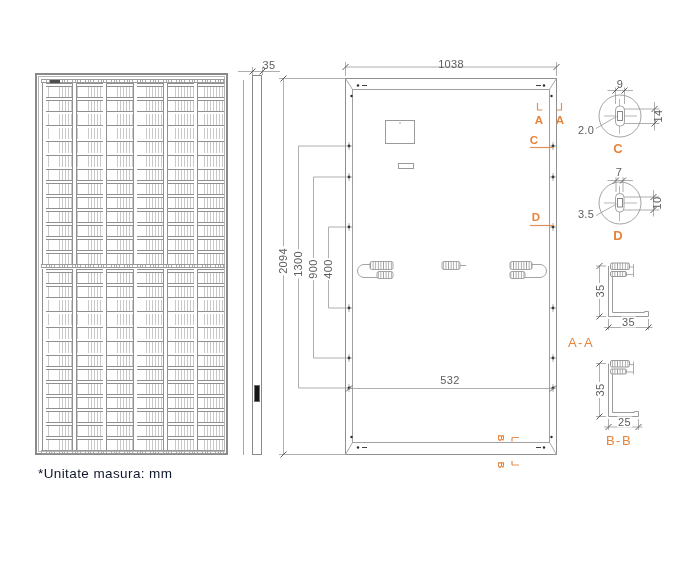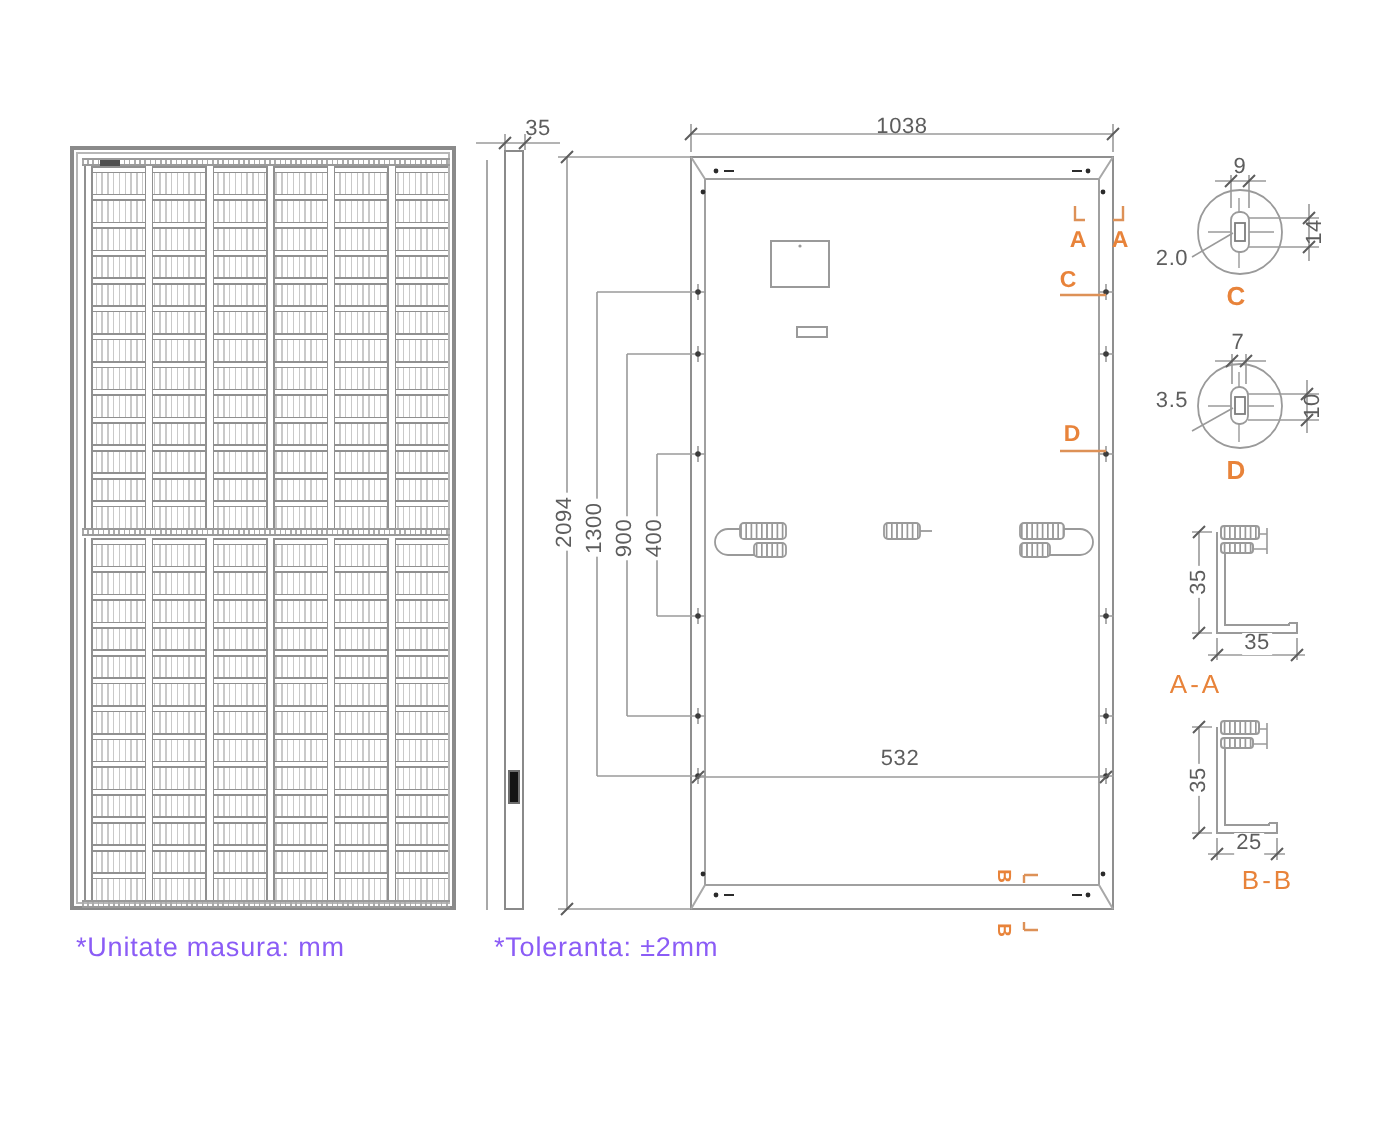--- a/index.html
+++ b/index.html
@@ -7,21 +7,21 @@
           font-family:"Liberation Sans",sans-serif;padding-left:12px;}
   
   .ctr{position:absolute;transform:translate(-50%,-50%);white-space:nowrap;line-height:1;}
   .rot{transform:translate(-50%,-50%) rotate(-90deg);}
   .rotcw{transform:translate(-50%,-50%) rotate(90deg);}
   .dim{font-size:11px;color:#5d5d5d;letter-spacing:.3px;}
   .bg{background:#fff;padding:0 1.5px;}
   .orange{color:#e8833a;}
   .letter{font-size:11.5px;font-weight:700;}
   .seclabel{font-size:13px;letter-spacing:1.5px;}
-  .note{position:absolute;font-size:13.5px;color:#8b5cf6;letter-spacing:.4px;}
+  .note{position:absolute;font-size:13.5px;color:#0f172a;letter-spacing:.4px;}
   
   .fv-frame{position:absolute;left:35px;top:73px;width:193px;height:382px;
             border:2px solid #8a8a8a;box-sizing:border-box;background:#fff;}
   .fv-inner{position:absolute;inset:1px;border:1px solid #b7b7b7;}
   .fv-cells{position:absolute;left:5px;top:8px;width:182px;height:181px;
     background-image:
       repeating-linear-gradient(90deg,#909090 0 .8px,#ffffff .8px 3.6px,#909090 3.6px 4.4px,rgba(255,255,255,0) 4.4px 30.333px),
       repeating-linear-gradient(180deg,#909090 0 .8px,#ffffff .8px 2.8px,#909090 2.8px 3.6px,rgba(255,255,255,0) 3.6px 13.923px),
       repeating-linear-gradient(90deg,#c9c9c9 0 .7px,rgba(255,255,255,0) .7px 2.9px);}
   .fv-cells.lower{top:194px;}
@@ -228,26 +228,25 @@
   <span class="ctr orange letter rotcw" style="left:501px;top:438px;font-size:9.5px;">B</span>
   <span class="ctr orange letter rotcw" style="left:501px;top:465px;font-size:9.5px;">B</span>
 
   <span class="ctr dim" style="left:620px;top:84px;">9</span>
   <span class="ctr dim rot" style="left:657.5px;top:116px;">14</span>
   <span class="ctr dim" style="left:586px;top:130px;">2.0</span>
   <span class="ctr orange letter" style="left:618px;top:148px;font-size:13px;">C</span>
 
   <span class="ctr dim" style="left:619px;top:172px;">7</span>
   <span class="ctr dim rot" style="left:656.5px;top:203px;">10</span>
-  <span class="ctr dim" style="left:586px;top:201px;text-align:center;">3.5</span>
+  <span class="ctr dim" style="left:586px;top:214px;text-align:center;">3.5</span>
   <span class="ctr orange letter" style="left:618px;top:235px;font-size:13px;">D</span>
 
   <span class="ctr dim rot bg" style="left:599.5px;top:291px;">35</span>
   <span class="ctr dim bg" style="left:628.5px;top:322px;">35</span>
-  <span class="ctr orange seclabel" style="left:598px;top:342px;">A-A</span>
+  <span class="ctr orange seclabel" style="left:581px;top:342px;">A-A</span>
 
   <span class="ctr dim rot bg" style="left:599.5px;top:390px;">35</span>
   <span class="ctr dim bg" style="left:624.5px;top:422px;">25</span>
-  <span class="ctr orange seclabel" style="left:619px;top:440px;margin-left:15px;">B-B</span>
+  <span class="ctr orange seclabel" style="left:619px;top:440px;">B-B</span>
 
   <span class="note" style="left:38px;top:466px;">*Unitate masura: mm</span>
-  <span class="note" style="left:247px;top:466px;">*Toleranta: ±2mm</span>
 </div>
 
 </body></html>

